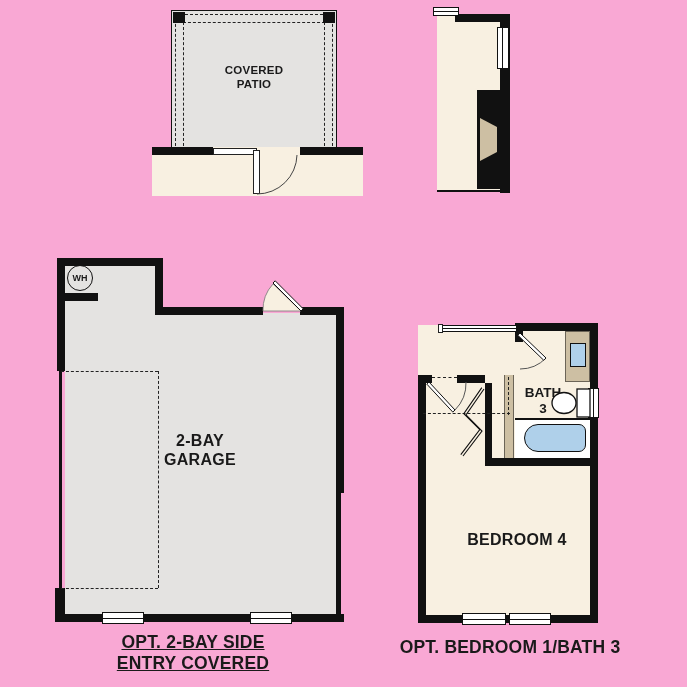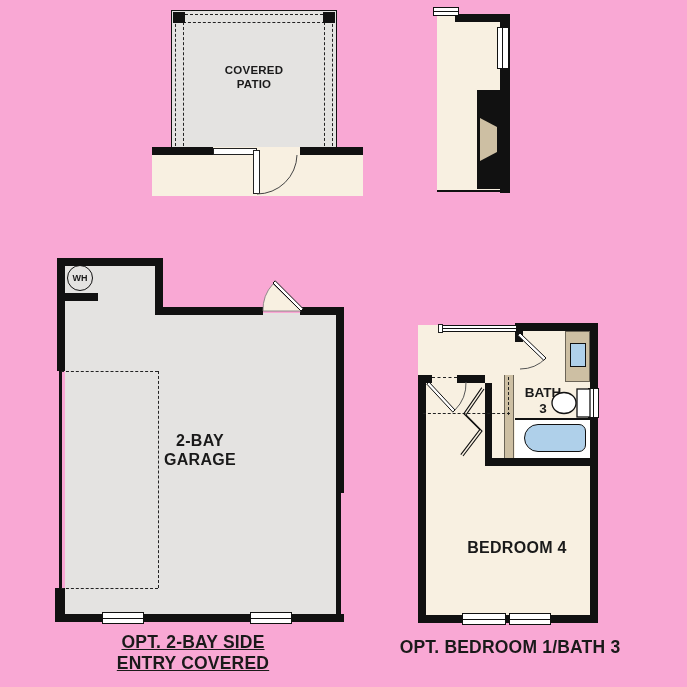--- a/index.html
+++ b/index.html
@@ -116,21 +116,21 @@
   <div class="win v" style="left:588px;top:388px;width:11px;height:30px;"></div>
 
   <div class="wall" style="left:418px;top:615px;width:180px;height:8px;"></div>
   <div class="win h" style="left:462px;top:613px;width:44px;height:12px;"></div>
   <div class="win h" style="left:509px;top:613px;width:42px;height:12px;"></div>
 
   <div class="lbl bath" style="left:517px;top:344px;width:52px;margin-top:41px;">
     <span>BATH</span><br>
     <span>3</span>
   </div>
-  <div class="lbl room" style="left:418px;top:531px;width:198px;margin-top:8px;">BEDROOM 4</div>
+  <div class="lbl room" style="left:418px;top:531px;width:198px;">BEDROOM 4</div>
   <div class="lbl caption" style="left:385px;top:637px;width:250px;">OPT. BEDROOM 1/BATH 3</div>
 
   <svg class="overlay" width="687" height="687" viewBox="0 0 687 687">
 
     <path d="M 297 155 A 40 40 0 0 1 257 194" stroke="#444" stroke-width="1" fill="none"></path>
 
     <polygon points="480,118 497,127 497,152 480,161" fill="#cdbfa3"></polygon>
 
     <path d="M 301 311 L 263 311 A 38 38 0 0 1 273 284 Z" fill="#f8f0e1" stroke="#777" stroke-width="0.8"></path>
     <polygon points="301,311 273,283 275.2,280.8 303.2,308.8" fill="#ffffff" stroke="#111" stroke-width="1"></polygon>

